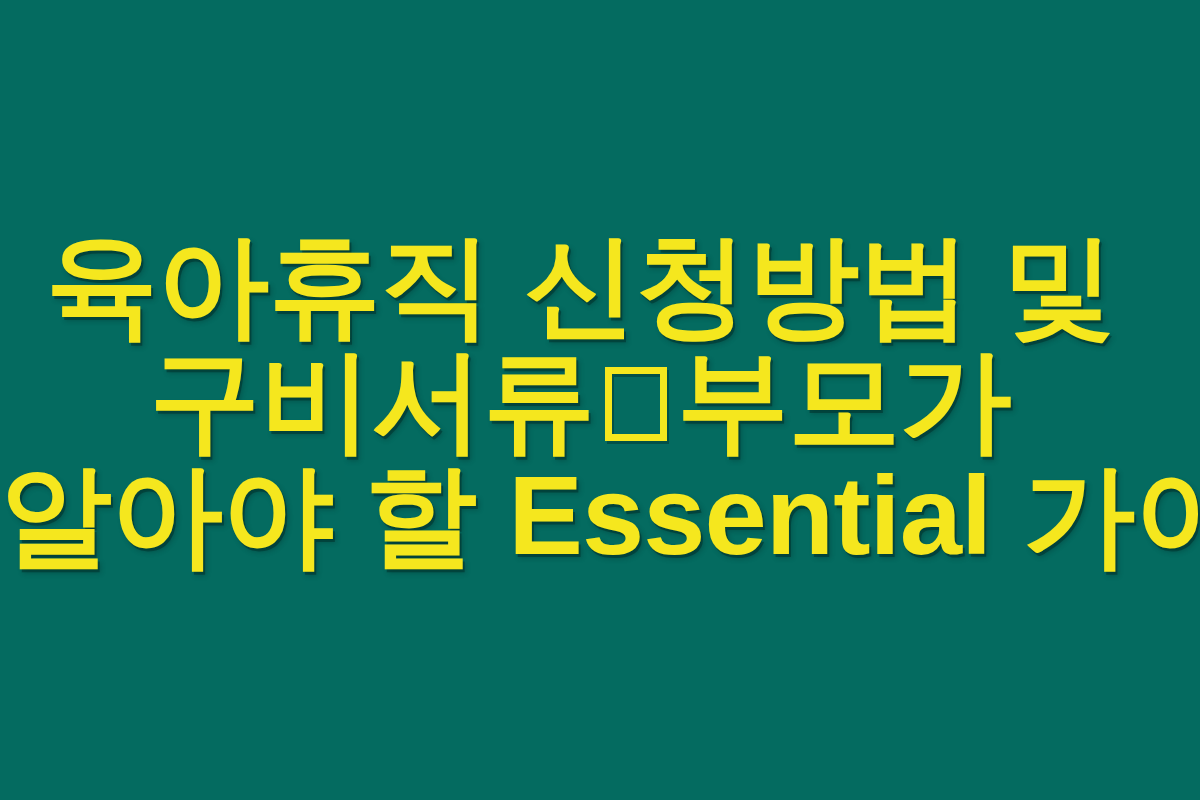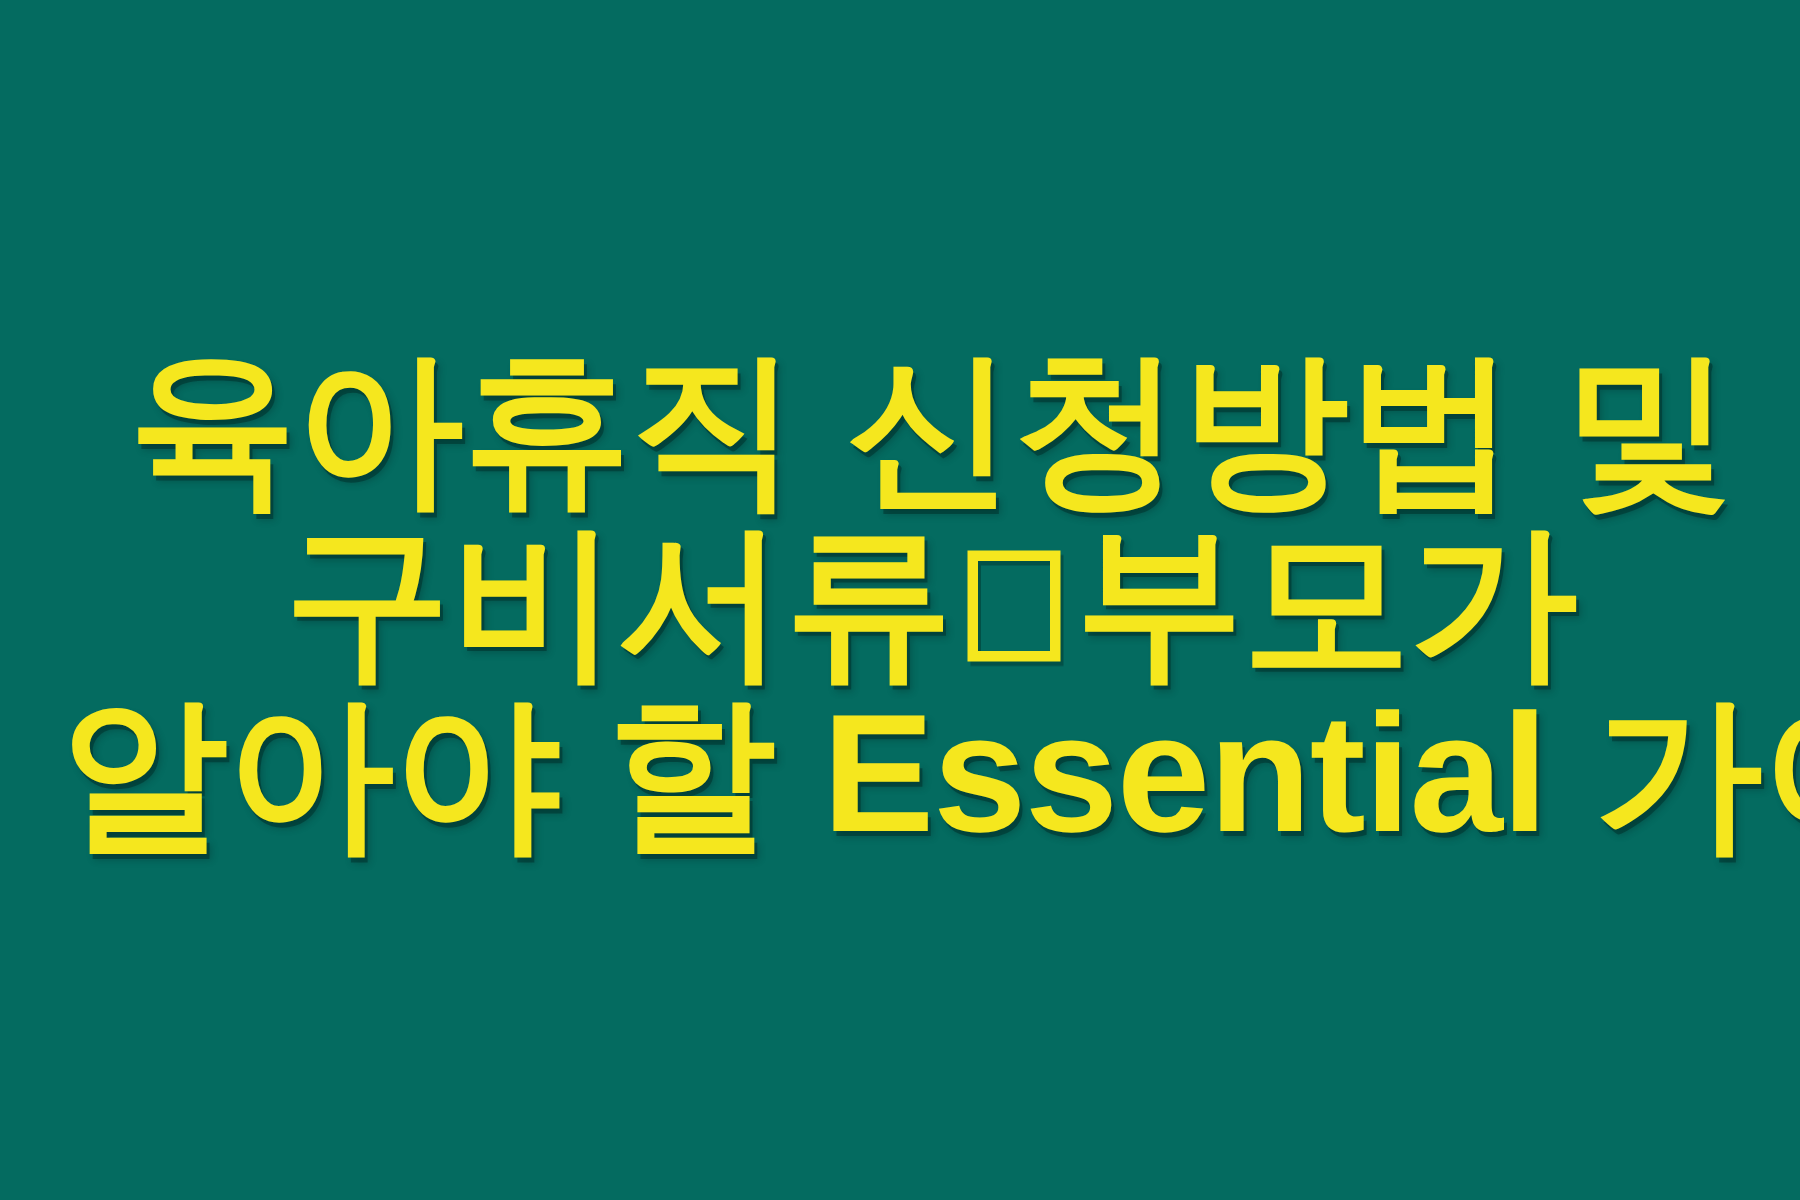--- a/index.html
+++ b/index.html
@@ -18,21 +18,21 @@
 
   
   .banner {
     position: relative;
     width: 1200px;
     height: 800px;
     box-sizing: border-box;
     background: #046b60;
     display: flex;
     align-items: center;
-    justify-content: flex-end;
+    justify-content: flex-start;
     overflow: hidden;
   }
 
   
   .headline {
     width: 1160px;
     margin: 0;
     padding: 0;
     text-align: center;
     color: #f5e71e;

